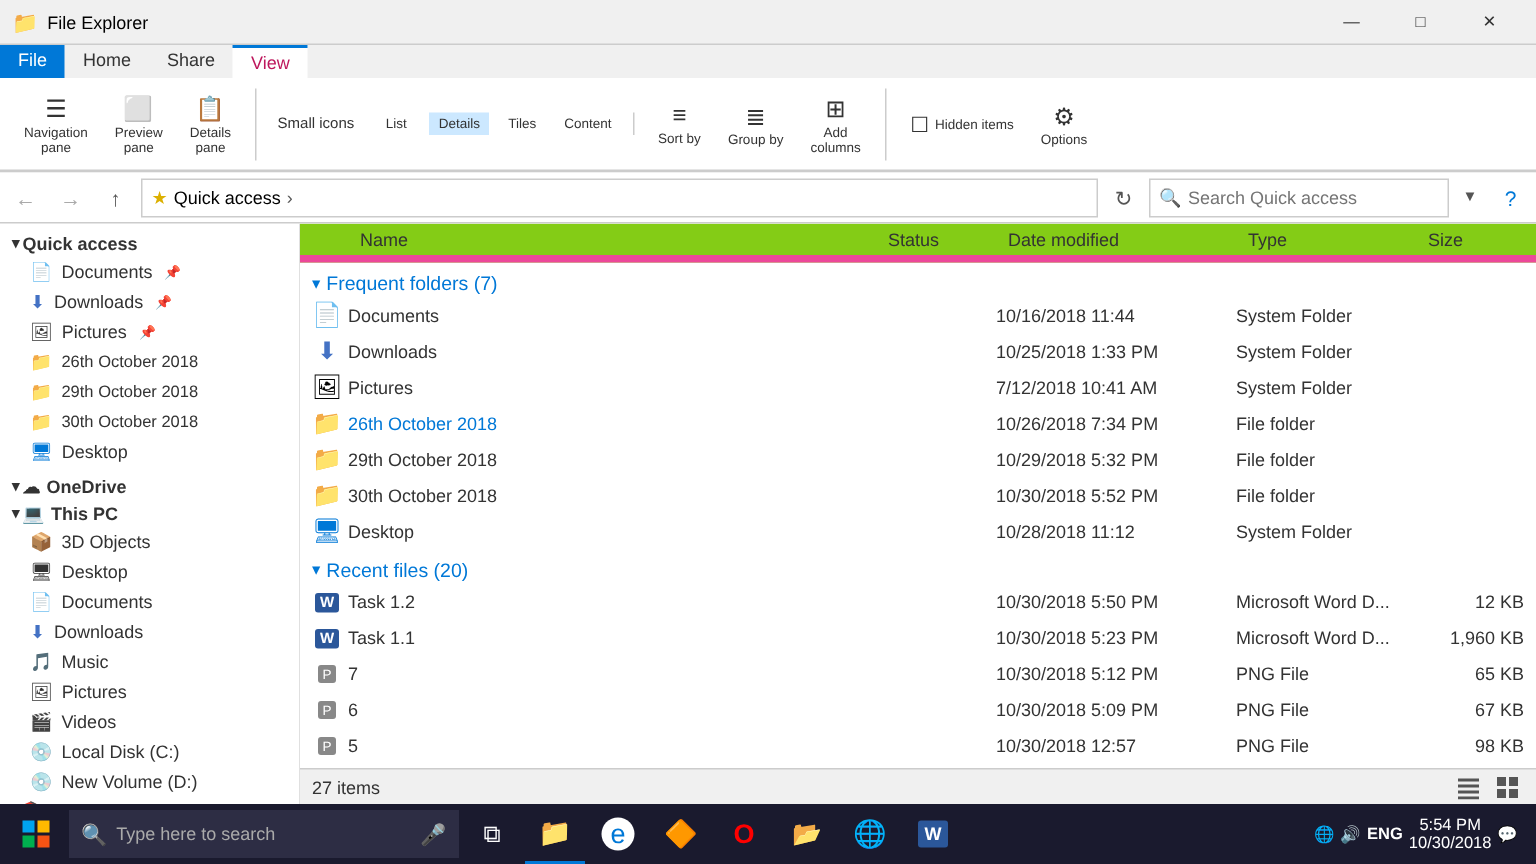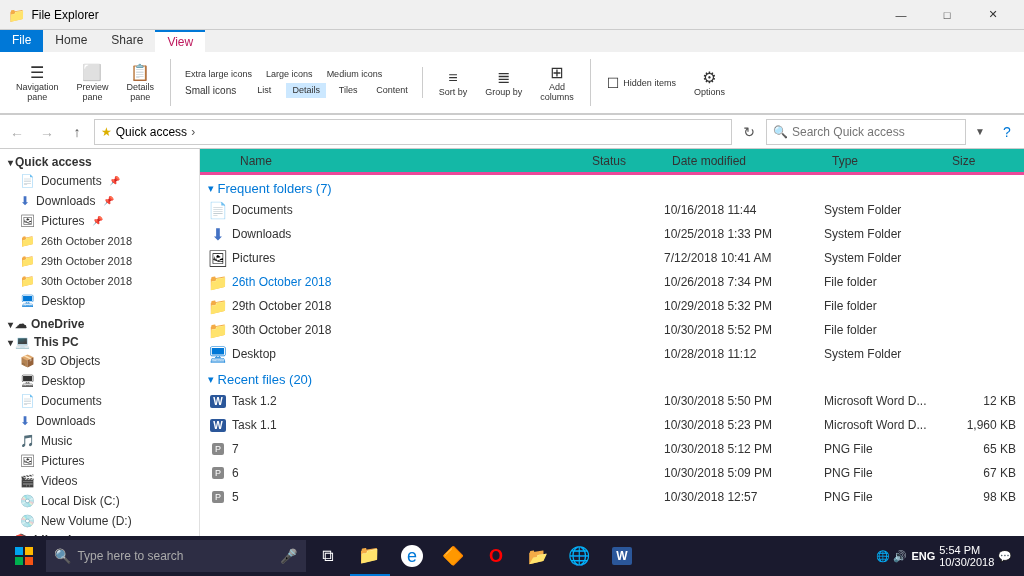--- a/index.html
+++ b/index.html
@@ -36,21 +36,21 @@
     .sidebar::-webkit-scrollbar-track { background: #f5f5f5; }
     .sidebar::-webkit-scrollbar-thumb { background: #c1c1c1; }
     .sidebar-header { display: flex; align-items: center; padding: 2px 4px 2px 8px; cursor: pointer; font-size: 12px; color: #333; font-weight: 600; }
     .sidebar-item { display: flex; align-items: center; padding: 3px 4px 3px 20px; cursor: pointer; font-size: 12px; color: #333; gap: 6px; white-space: nowrap; overflow: hidden; }
     .chevron { font-size: 10px; margin-right: 2px; }
 
     
     .content { flex: 1; display: flex; flex-direction: column; overflow: hidden; }
 
     
-    .col-headers { display: flex; align-items: center; height: 26px; border-bottom: 3px solid #ec4899; background: #14b8a6; padding: 0 0 0 32px; }
+    .col-headers { display: flex; align-items: center; height: 26px; border-bottom: 5px solid #ec4899; background: #84cc16; padding: 0 0 0 32px; }
     .col-header { font-size: 12px; color: #333; padding: 0 8px; cursor: pointer; display: flex; align-items: center; gap: 2px; }
     .col-name { flex: 1; }
     .col-status { width: 80px; text-align: center; }
     .col-date { width: 160px; }
     .col-type { width: 120px; }
     .col-size { width: 80px; }
 
     
     .file-list { flex: 1; overflow-y: auto; }
     .file-list::-webkit-scrollbar { width: 10px; }
@@ -76,21 +76,21 @@
     
     .taskbar { height: 40px; background: #1a1a2e; display: flex; align-items: center; padding: 0 4px; gap: 2px; }
     .taskbar-start { width: 40px; height: 40px; display: flex; align-items: center; justify-content: center; cursor: pointer; background: transparent; }
     .taskbar-search { flex: 0 0 260px; height: 32px; background: #2d2d44; display: flex; align-items: center; padding: 0 8px; gap: 6px; cursor: pointer; }
     .taskbar-search span { color: #aaa; font-size: 12px; }
     .taskbar-spacer { flex: 1; }
     .taskbar-apps { display: flex; align-items: center; gap: 2px; }
     .taskbar-app { width: 40px; height: 40px; display: flex; align-items: center; justify-content: center; cursor: pointer; }
     .taskbar-app.active { border-bottom: 2px solid #0078d7; }
     .taskbar-system { display: flex; align-items: center; gap: 4px; padding: 0 8px; color: white; font-size: 11px; }
-    .taskbar-time { display: flex; flex-direction: column; align-items: flex-start; color: white; font-size: 11px; }
+    .taskbar-time { display: flex; flex-direction: column; align-items: center; color: white; font-size: 11px; }
   </style>
 </head>
 <body>
 
 <div class="title-bar">
   <div class="title-bar-left">
     <span style="font-size:14px;">📁</span>
     <span>File Explorer</span>
   </div>
   <div class="title-controls">
@@ -118,25 +118,20 @@
         <span style="font-size:16px;">⬜</span>
         <span style="font-size:9px;text-align:center;">Preview<br>pane</span>
       </div>
       <div class="ribbon-btn">
         <span style="font-size:16px;">📋</span>
         <span style="font-size:9px;text-align:center;">Details<br>pane</span>
       </div>
     </div>
     <div style="display:flex;align-items:center;gap:2px;border-right:1px solid #ccc;padding-right:8px;margin-right:8px;">
       <div style="display:flex;flex-direction:column;gap:2px;">
-        <div style="display:flex;gap:2px;">
-          <div class="ribbon-btn" style="font-size:9px;padding:2px 6px;">Extra large icons</div>
-          <div class="ribbon-btn" style="font-size:9px;padding:2px 6px;">Large icons</div>
-          <div class="ribbon-btn" style="font-size:9px;padding:2px 6px;">Medium icons</div>
-        </div>
         <div style="display:flex;gap:2px;">
           <div class="ribbon-btn" style="font-size:10px;padding:2px 6px;">Small icons</div>
           <div class="ribbon-btn" style="font-size:9px;padding:2px 6px;">List</div>
           <div class="ribbon-btn active" style="font-size:9px;padding:2px 6px;background:#cce8ff;">Details</div>
           <div class="ribbon-btn" style="font-size:9px;padding:2px 6px;">Tiles</div>
           <div class="ribbon-btn" style="font-size:9px;padding:2px 6px;">Content</div>
         </div>
       </div>
     </div>
     <div style="display:flex;align-items:center;gap:2px;border-right:1px solid #ccc;padding-right:8px;margin-right:8px;">
@@ -429,20 +424,41 @@
       </div>
       <div class="file-row">
         <div class="file-icon"></div>
 
         <div class="file-status"></div>
 
       </div>
 
     </div>
 
+    <div class="status-bar">
+      <span>27 items</span>
+      <div class="status-right">
+        <div class="view-btn">
+          <svg width="16" height="16" viewBox="0 0 16 16">
+            <rect x="1" y="2" width="14" height="2" fill="#555"></rect>
+            <rect x="1" y="6" width="14" height="2" fill="#555"></rect>
+            <rect x="1" y="10" width="14" height="2" fill="#555"></rect>
+            <rect x="1" y="14" width="14" height="2" fill="#555"></rect>
+          </svg>
+        </div>
+        <div class="view-btn">
+          <svg width="16" height="16" viewBox="0 0 16 16">
+            <rect x="1" y="1" width="6" height="6" fill="#555"></rect>
+            <rect x="9" y="1" width="6" height="6" fill="#555"></rect>
+            <rect x="1" y="9" width="6" height="6" fill="#555"></rect>
+            <rect x="9" y="9" width="6" height="6" fill="#555"></rect>
+          </svg>
+        </div>
+      </div>
+    </div>
   </div>
 </div>
 
 <div class="taskbar">
   <div class="taskbar-start">
     <svg width="20" height="20" viewBox="0 0 20 20">
       <rect x="1" y="1" width="8" height="8" fill="#00a4ef"></rect>
       <rect x="11" y="1" width="8" height="8" fill="#ffb900"></rect>
       <rect x="1" y="11" width="8" height="8" fill="#00b04f"></rect>
       <rect x="11" y="11" width="8" height="8" fill="#f65314"></rect>

